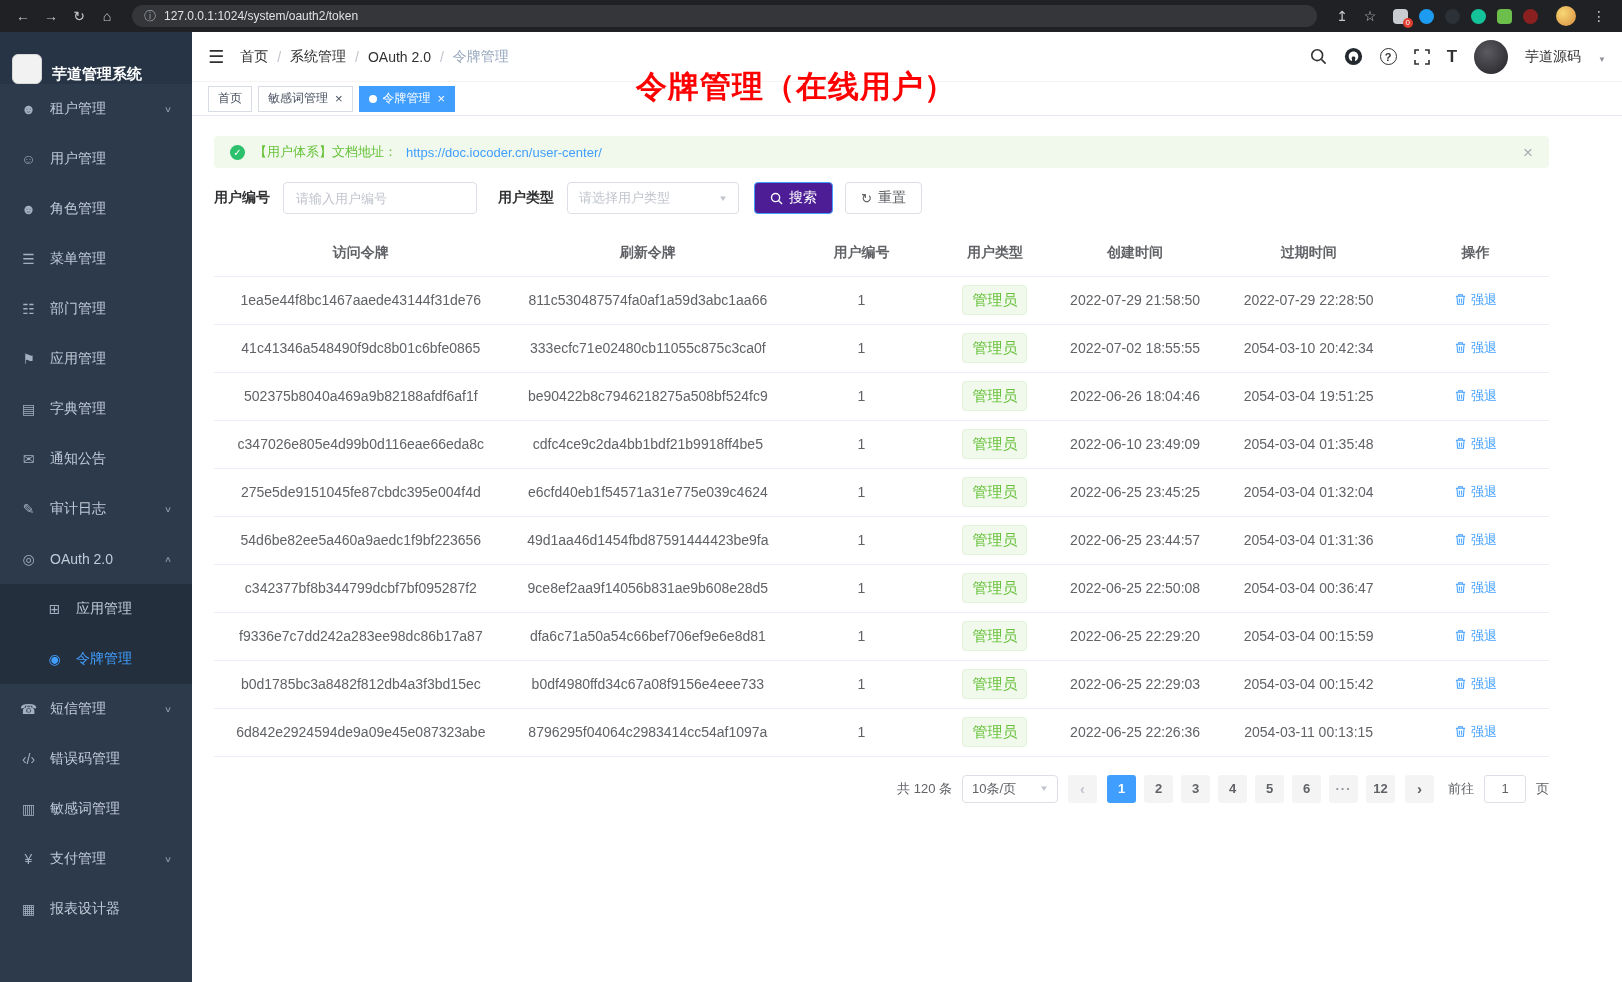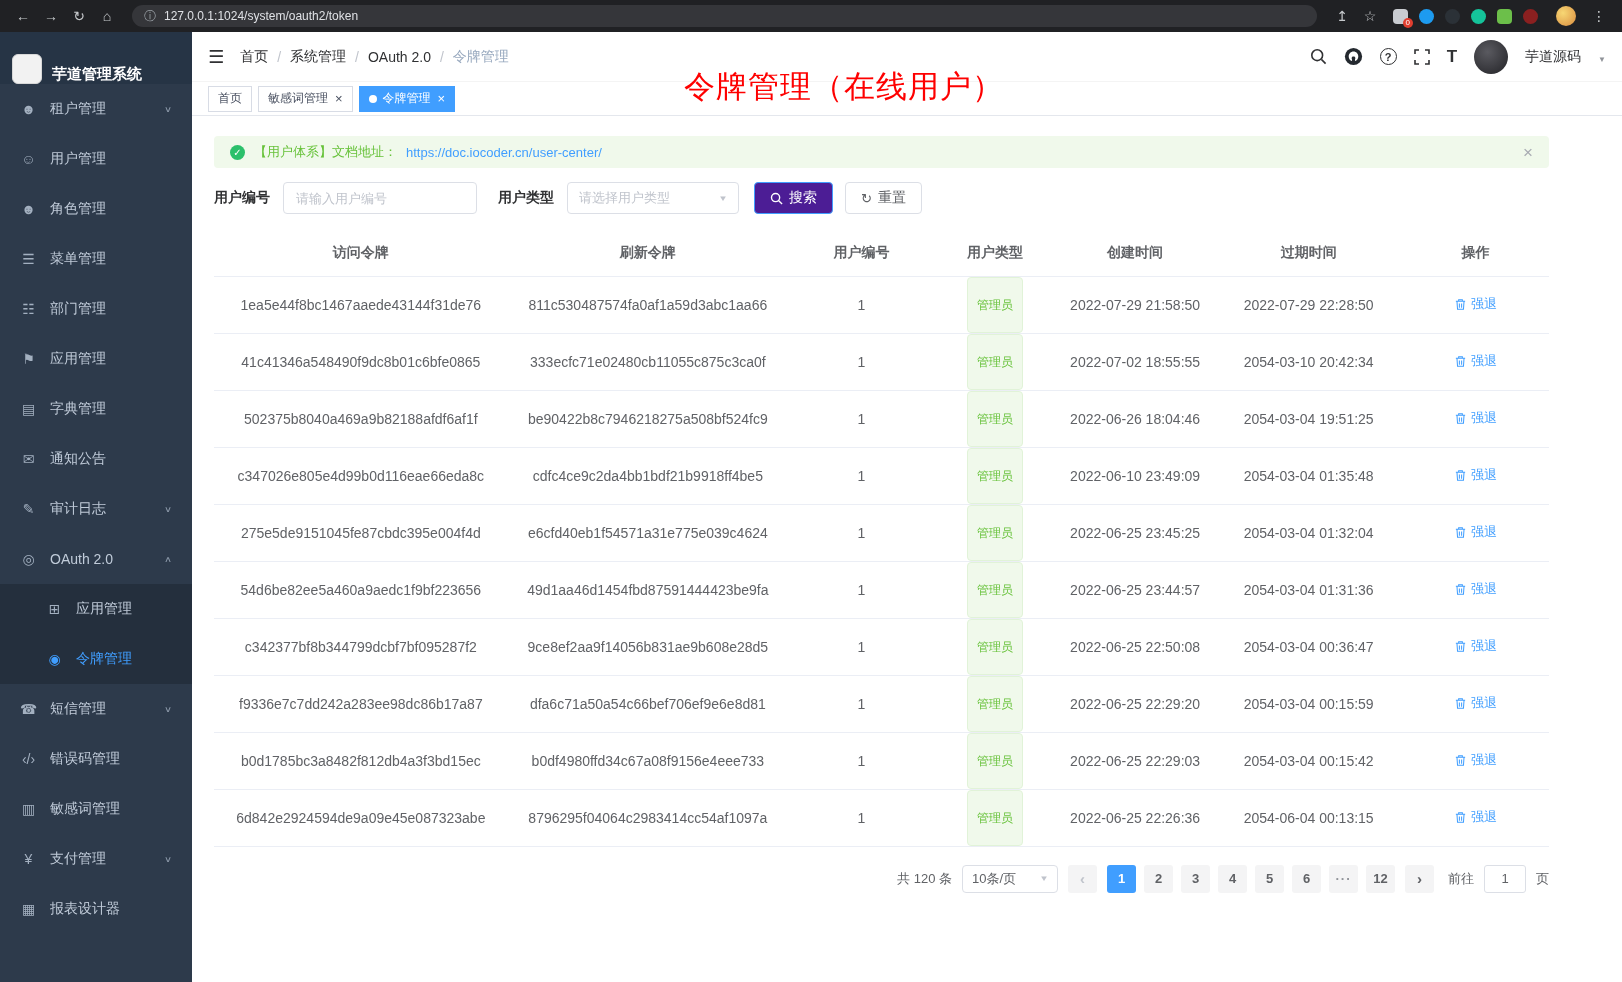--- a/index.html
+++ b/index.html
@@ -75,36 +75,36 @@
   .select { width:172px; height:32px; border:1px solid #dcdfe6; border-radius:4px; display:flex; align-items:center; justify-content:space-between; padding:0 11px; font-size:13px; color:#c0c4cc; background:#fff; cursor:pointer; }
   .sel-caret { color:#c0c4cc; font-size:8px; transform:scaleX(1.2); }
   .btn { height:32px; display:inline-flex; align-items:center; gap:6px; padding:0 15px; border-radius:4px; font-size:14px; cursor:pointer; border:1px solid transparent; font-family:inherit; }
   .btn.primary { background:#4c1d95; color:#fff; border-color:#409eff; margin-left:15px; }
   .btn.plain { background:#fff; color:#606266; border-color:#dcdfe6; margin-left:12px; }
   .btn .ri { font-size:13px; }
 
   .token-table { width:100%; border-collapse:collapse; table-layout:fixed; }
   .token-table th { height:46px; font-size:14px; font-weight:700; color:#606266; border-bottom:1px solid #ebeef5; text-align:center; background:#fff; white-space:nowrap; overflow:hidden; }
   .token-table td { height:48px; font-size:14px; color:#606266; border-bottom:1px solid #ebeef5; text-align:center; padding:0 6px; white-space:nowrap; overflow:hidden; text-overflow:ellipsis; }
-  .tag-success { display:inline-block; padding:18px 9px; font-size:12px; line-height:18px; color:#67c23a; background:#f0f9eb; border:1px solid #e1f3d8; border-radius:4px; }
+  .tag-success { display:inline-block; padding:5px 9px; font-size:15px; line-height:18px; color:#67c23a; background:#f0f9eb; border:1px solid #e1f3d8; border-radius:4px; }
   .op-link { color:#409eff; font-size:13px; display:inline-flex; align-items:center; gap:4px; cursor:pointer; text-decoration:none; }
   .trash-icon { display:inline-flex; align-items:center; }
 
   .pagination { display:flex; align-items:center; justify-content:flex-end; gap:10px; margin-top:18px; font-size:13px; color:#606266; }
   .select.psel { width:96px; height:28px; color:#606266; padding:0 9px; }
   .pg { min-width:29px; height:28px; border:none; background:#f4f4f5; border-radius:3px; color:#606266; font-size:13px; font-weight:600; display:inline-flex; align-items:center; justify-content:center; cursor:pointer; font-family:inherit; padding:0 6px; }
   .pg.prev { color:#c0c4cc; font-size:15px; }
   .pg.next { font-size:15px; }
   .pages { display:inline-flex; gap:8px; }
   .pg.page.active { background:#409eff; color:#fff; }
   .pg.more { letter-spacing:1px; color:#909399; }
   .goto-label { margin-left:4px; }
   .goto-input { width:42px; height:28px; border:1px solid #dcdfe6; border-radius:3px; text-align:center; font-size:13px; color:#606266; outline:none; font-family:inherit; }
 
-  .annotation { position:absolute; left:684px; top:66px; color:#fe0000; font-size:31px; font-weight:400; letter-spacing:1px; z-index:60; white-space:nowrap; }
+  .annotation { position:absolute; left:636px; top:66px; color:#fe0000; font-size:31px; font-weight:700; letter-spacing:1px; z-index:60; white-space:nowrap; }
 </style>
 </head>
 <body>
 
 <div class="chrome">
   <span class="c-btn">←</span>
   <span class="c-btn">→</span>
   <span class="c-btn">↻</span>
   <span class="c-btn">⌂</span>
   <div class="url-bar">
@@ -457,21 +457,21 @@
                   </span>
                   <span>强退</span>
                 </a></td>
             </tr>
             <tr>
               <td>6d842e2924594de9a09e45e087323abe</td>
               <td>8796295f04064c2983414cc54af1097a</td>
               <td>1</td>
               <td><span class="tag-success">管理员</span></td>
               <td>2022-06-25 22:26:36</td>
-              <td>2054-06-04 00:13:15</td>
+              <td>2054-03-11 00:13:15</td>
               <td><a class="op-link">
                   <span class="trash-icon">
                     <svg width="13" height="13" viewBox="0 0 14 14">
                       <path d="M2 3.5h10M5 3.5V2h4v1.5M3.2 3.5l.6 8.5h6.4l.6-8.5M5.8 6v4.5M8.2 6v4.5" stroke="currentColor" fill="none" stroke-width="1.1"></path>
                     </svg>
                   </span>
                   <span>强退</span>
                 </a></td>
             </tr>
           </tbody>

